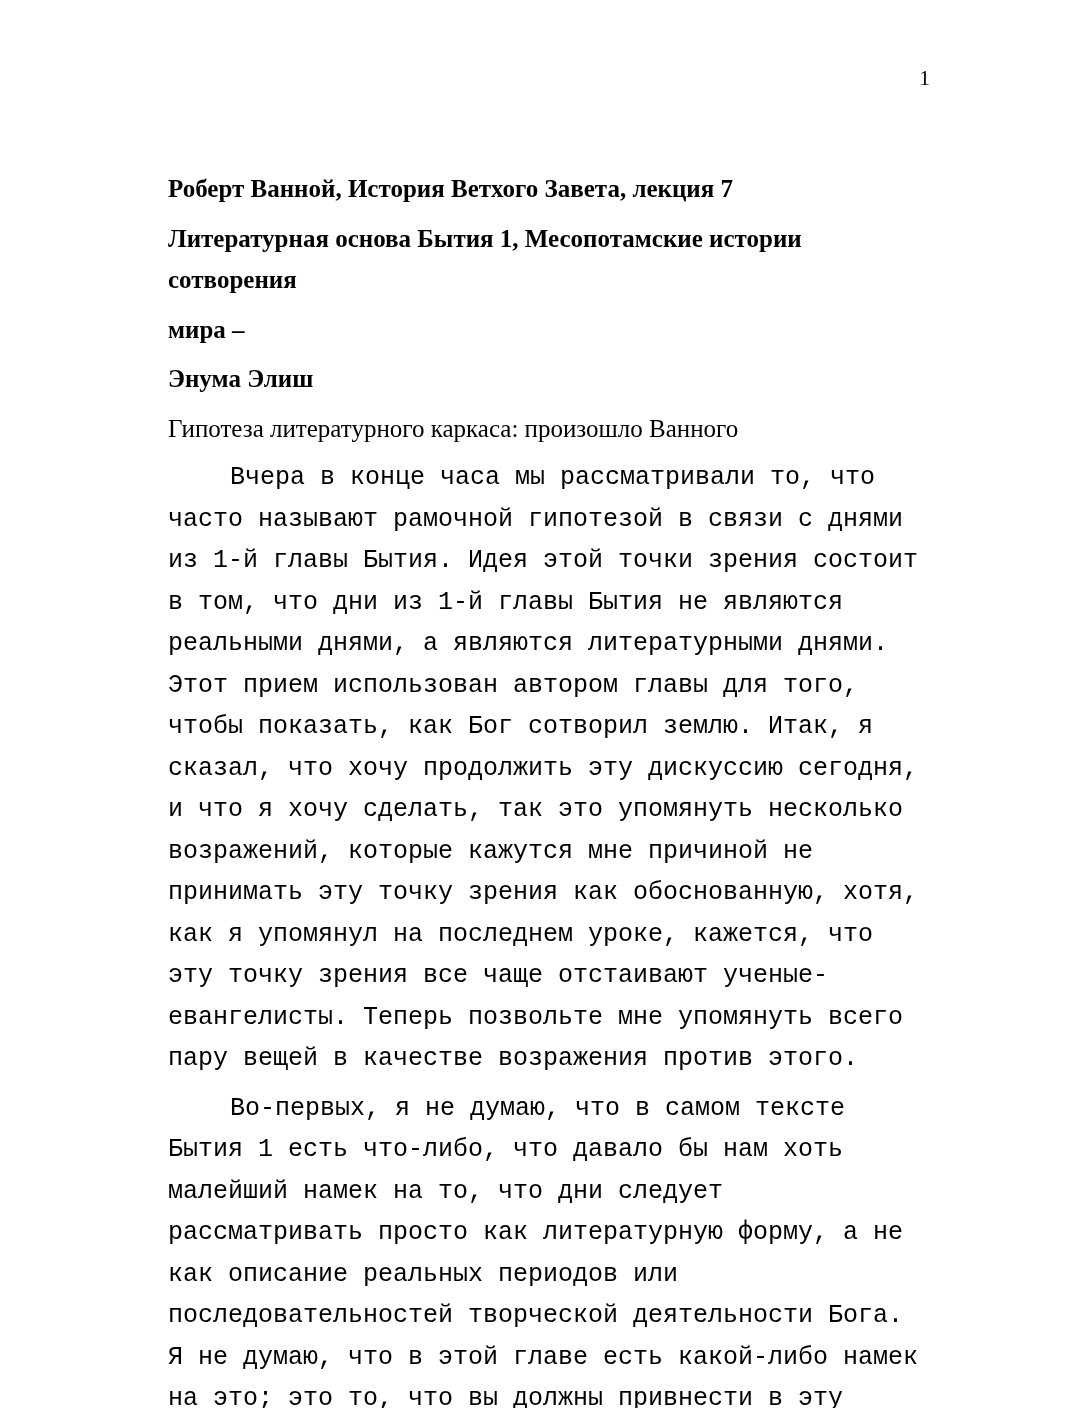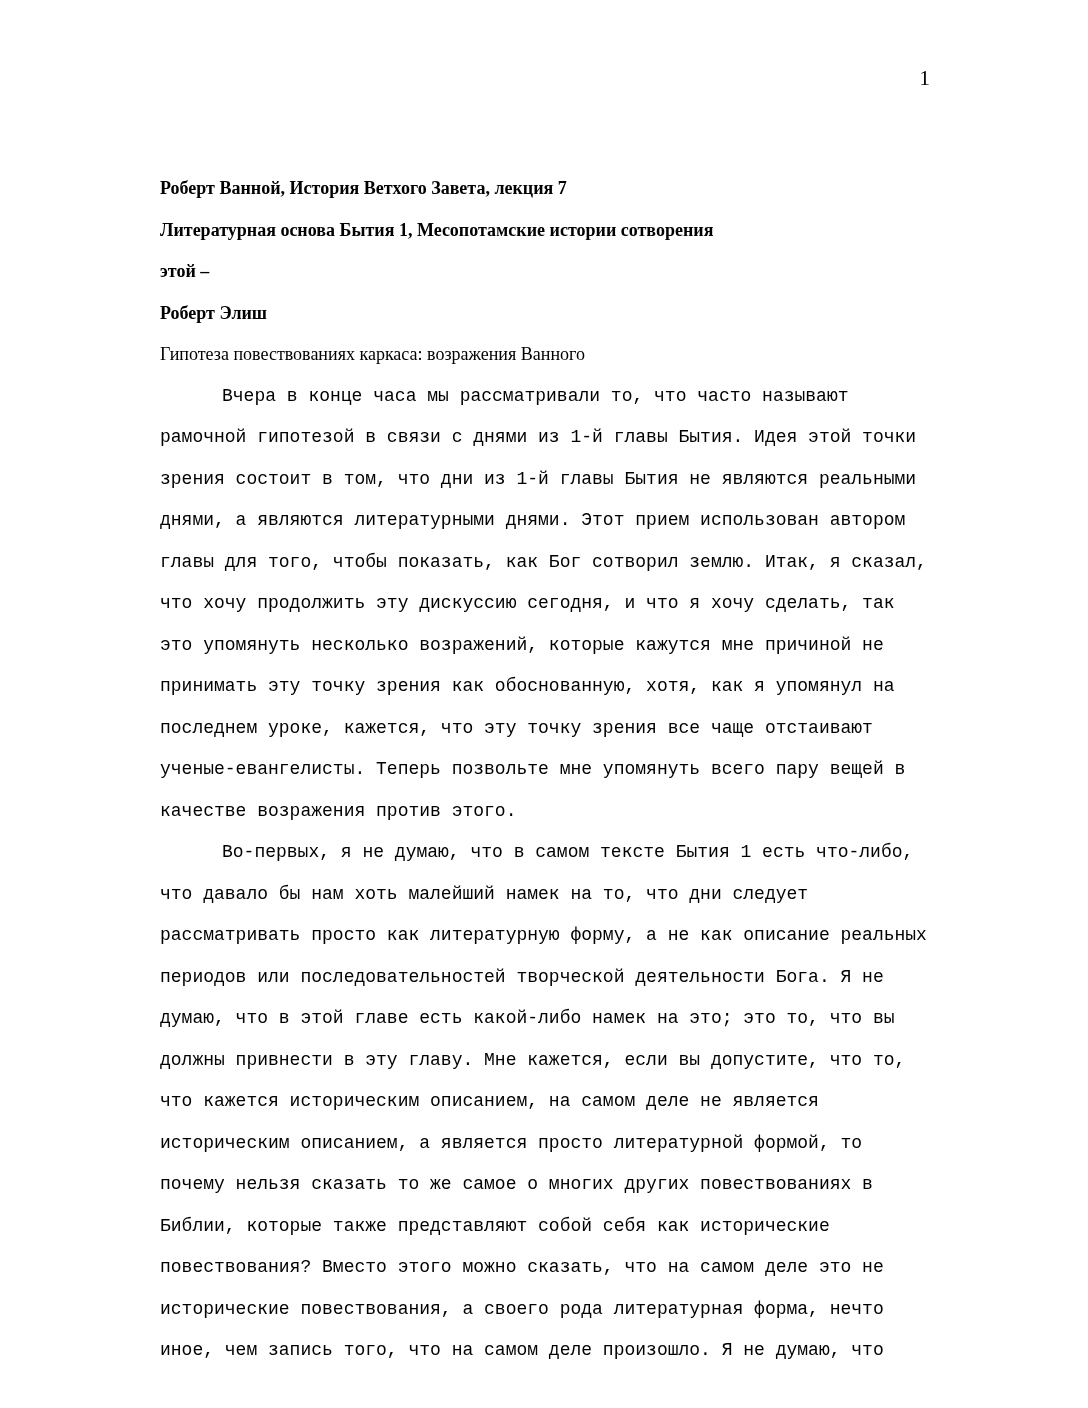--- a/index.html
+++ b/index.html
@@ -20,46 +20,46 @@
   }
   .page-number {
     text-align: right;
     font-size: 21.5px;
     line-height: 28px;
   }
   .content {
     margin-top: 76px;
   }
   .content p {
-    margin: 0;
-    font-size: 18px;
+    margin: 8px;
+    font-size: 25px;
     line-height: 41.5px;
     text-align: left;
   }
   .bold { font-weight: bold; }
   .center { text-align: center; }
   .indent { text-indent: 62px; font-family: Liberation Mono, monospace; }
 </style>
 </head>
 <body>
 
 <div class="page">
 
   <div class="page-number">1</div>
 
   <div class="content">
 
     <p class="bold">Роберт Ванной, История Ветхого Завета, лекция 7</p>
 
     <p class="bold center">Литературная основа Бытия 1, Месопотамские истории сотворения</p>
 
-    <p class="bold center">этой –</p>
+    <p class="bold center">мира –</p>
 
-    <p class="bold center">Роберт Элиш</p>
+    <p class="bold center">Энума Элиш</p>
 
-    <p>Гипотеза повествованиях каркаса: возражения Ванного</p>
+    <p>Гипотеза литературного каркаса: произошло Ванного</p>
 
     <p class="indent">Вчера в конце часа мы рассматривали то, что часто называют рамочной гипотезой в связи с днями из 1-й главы Бытия. Идея этой точки зрения состоит в том, что дни из 1-й главы Бытия не являются реальными днями, а являются литературными днями. Этот прием использован автором главы для того, чтобы показать, как Бог сотворил землю. Итак, я сказал, что хочу продолжить эту дискуссию сегодня, и что я хочу сделать, так это упомянуть несколько возражений, которые кажутся мне причиной не принимать эту точку зрения как обоснованную, хотя, как я упомянул на последнем уроке, кажется, что эту точку зрения все чаще отстаивают ученые-евангелисты. Теперь позвольте мне упомянуть всего пару вещей в качестве возражения против этого.</p>
 
     <p class="indent">Во-первых, я не думаю, что в самом тексте Бытия 1 есть что-либо, что давало бы нам хоть малейший намек на то, что дни следует рассматривать просто как литературную форму, а не как описание реальных периодов или последовательностей творческой деятельности Бога. Я не думаю, что в этой главе есть какой-либо намек на это; это то, что вы должны привнести в эту главу. Мне кажется, если вы допустите, что то, что кажется историческим описанием, на самом деле не является историческим описанием, а является просто литературной формой, то почему нельзя сказать то же самое о многих других повествованиях в Библии, которые также представляют собой себя как исторические повествования? Вместо этого можно сказать, что на самом деле это не исторические повествования, а своего рода литературная форма, нечто иное, чем запись того, что на самом деле произошло. Я не думаю, что</p>
 
   </div>
 </div>
 
 </body></html>

